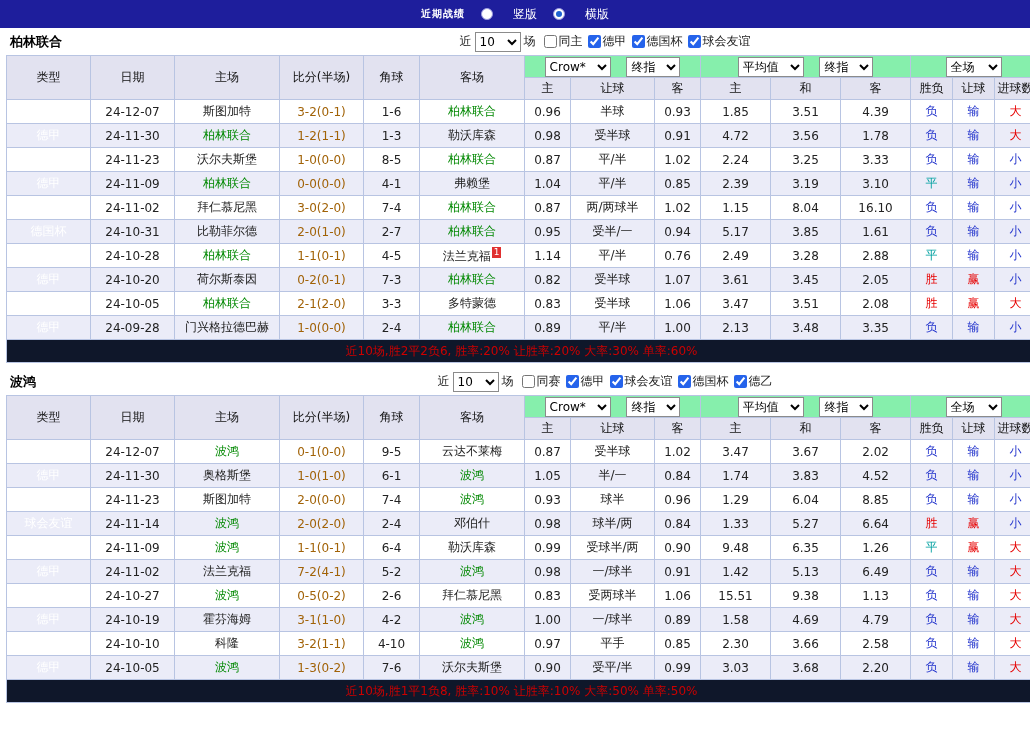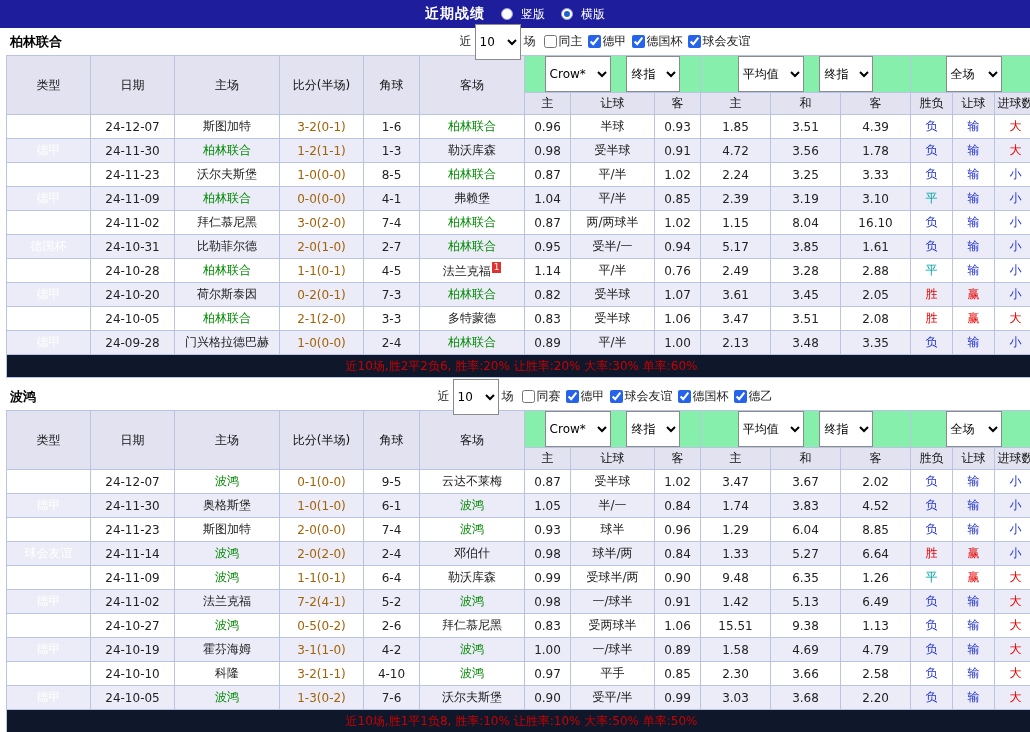--- a/index.html
+++ b/index.html
@@ -14,41 +14,41 @@
   
   .topbar {
     height: 28px;
     background: #1e1e9c;
     color: #fff;
     display: flex;
     align-items: center;
     justify-content: center;
     gap: 16px;
   }
-  .topbar .title { font-weight: bold; font-size: 14px; letter-spacing: 1px; }
-  .radio-opt { display: inline-flex; align-items: center; gap: 8px; cursor: pointer; color: #fff; }
+  .topbar .title { font-weight: bold; font-size: 10px; letter-spacing: 1px; }
+  .radio-opt { display: inline-flex; align-items: center; gap: 20px; cursor: pointer; color: #fff; }
   .radio {
     width: 12px; height: 12px; border-radius: 50%;
     background: #fff; border: 1px solid #9a9adf;
     position: relative; display: inline-block;
   }
   .radio.sel::after {
     content: ""; position: absolute; left: 2px; top: 2px;
     width: 6px; height: 6px; border-radius: 50%; background: #1e62d0;
   }
   
   .section { width: 1030px; }
   .section + .section { margin-top: 5px; }
   .filterbar { height: 27px; display: flex; align-items: center; background: #fff; }
   .filterbar .team { width: 180px; padding-left: 10px; font-weight: bold; font-size: 13px; color: #000; }
   .filterbar .controls { flex: 1; display: flex; align-items: center; justify-content: center; gap: 3px; }
   .cbs { display: inline-flex; align-items: flex-end; }
   .cb { display: inline-flex; align-items: center; margin-left: 5px; cursor: pointer; }
   input[type="checkbox"] { width: 13px; height: 13px; accent-color: #2563eb; margin: 0 2px 0 0; }
-  select { font-size: 12px; height: 36px; font-family: inherit; background: #fff; border: 1px solid #8b8b8b; }
+  select { font-size: 12px; height: 20px; font-family: inherit; background: #fff; border: 1px solid #8b8b8b; }
   .sel-games { width: 46px; }
   .sel-src { width: 66px; }
   .sel-type { width: 54px; }
   .sel-scope { width: 56px; }
   
   table.grid { width: 1030px; border-collapse: collapse; table-layout: fixed; margin-left: 6px; }
   .grid th, .grid td {
     border: 1px solid #b8c4e2;
     text-align: center;
     padding: 0 1px;

